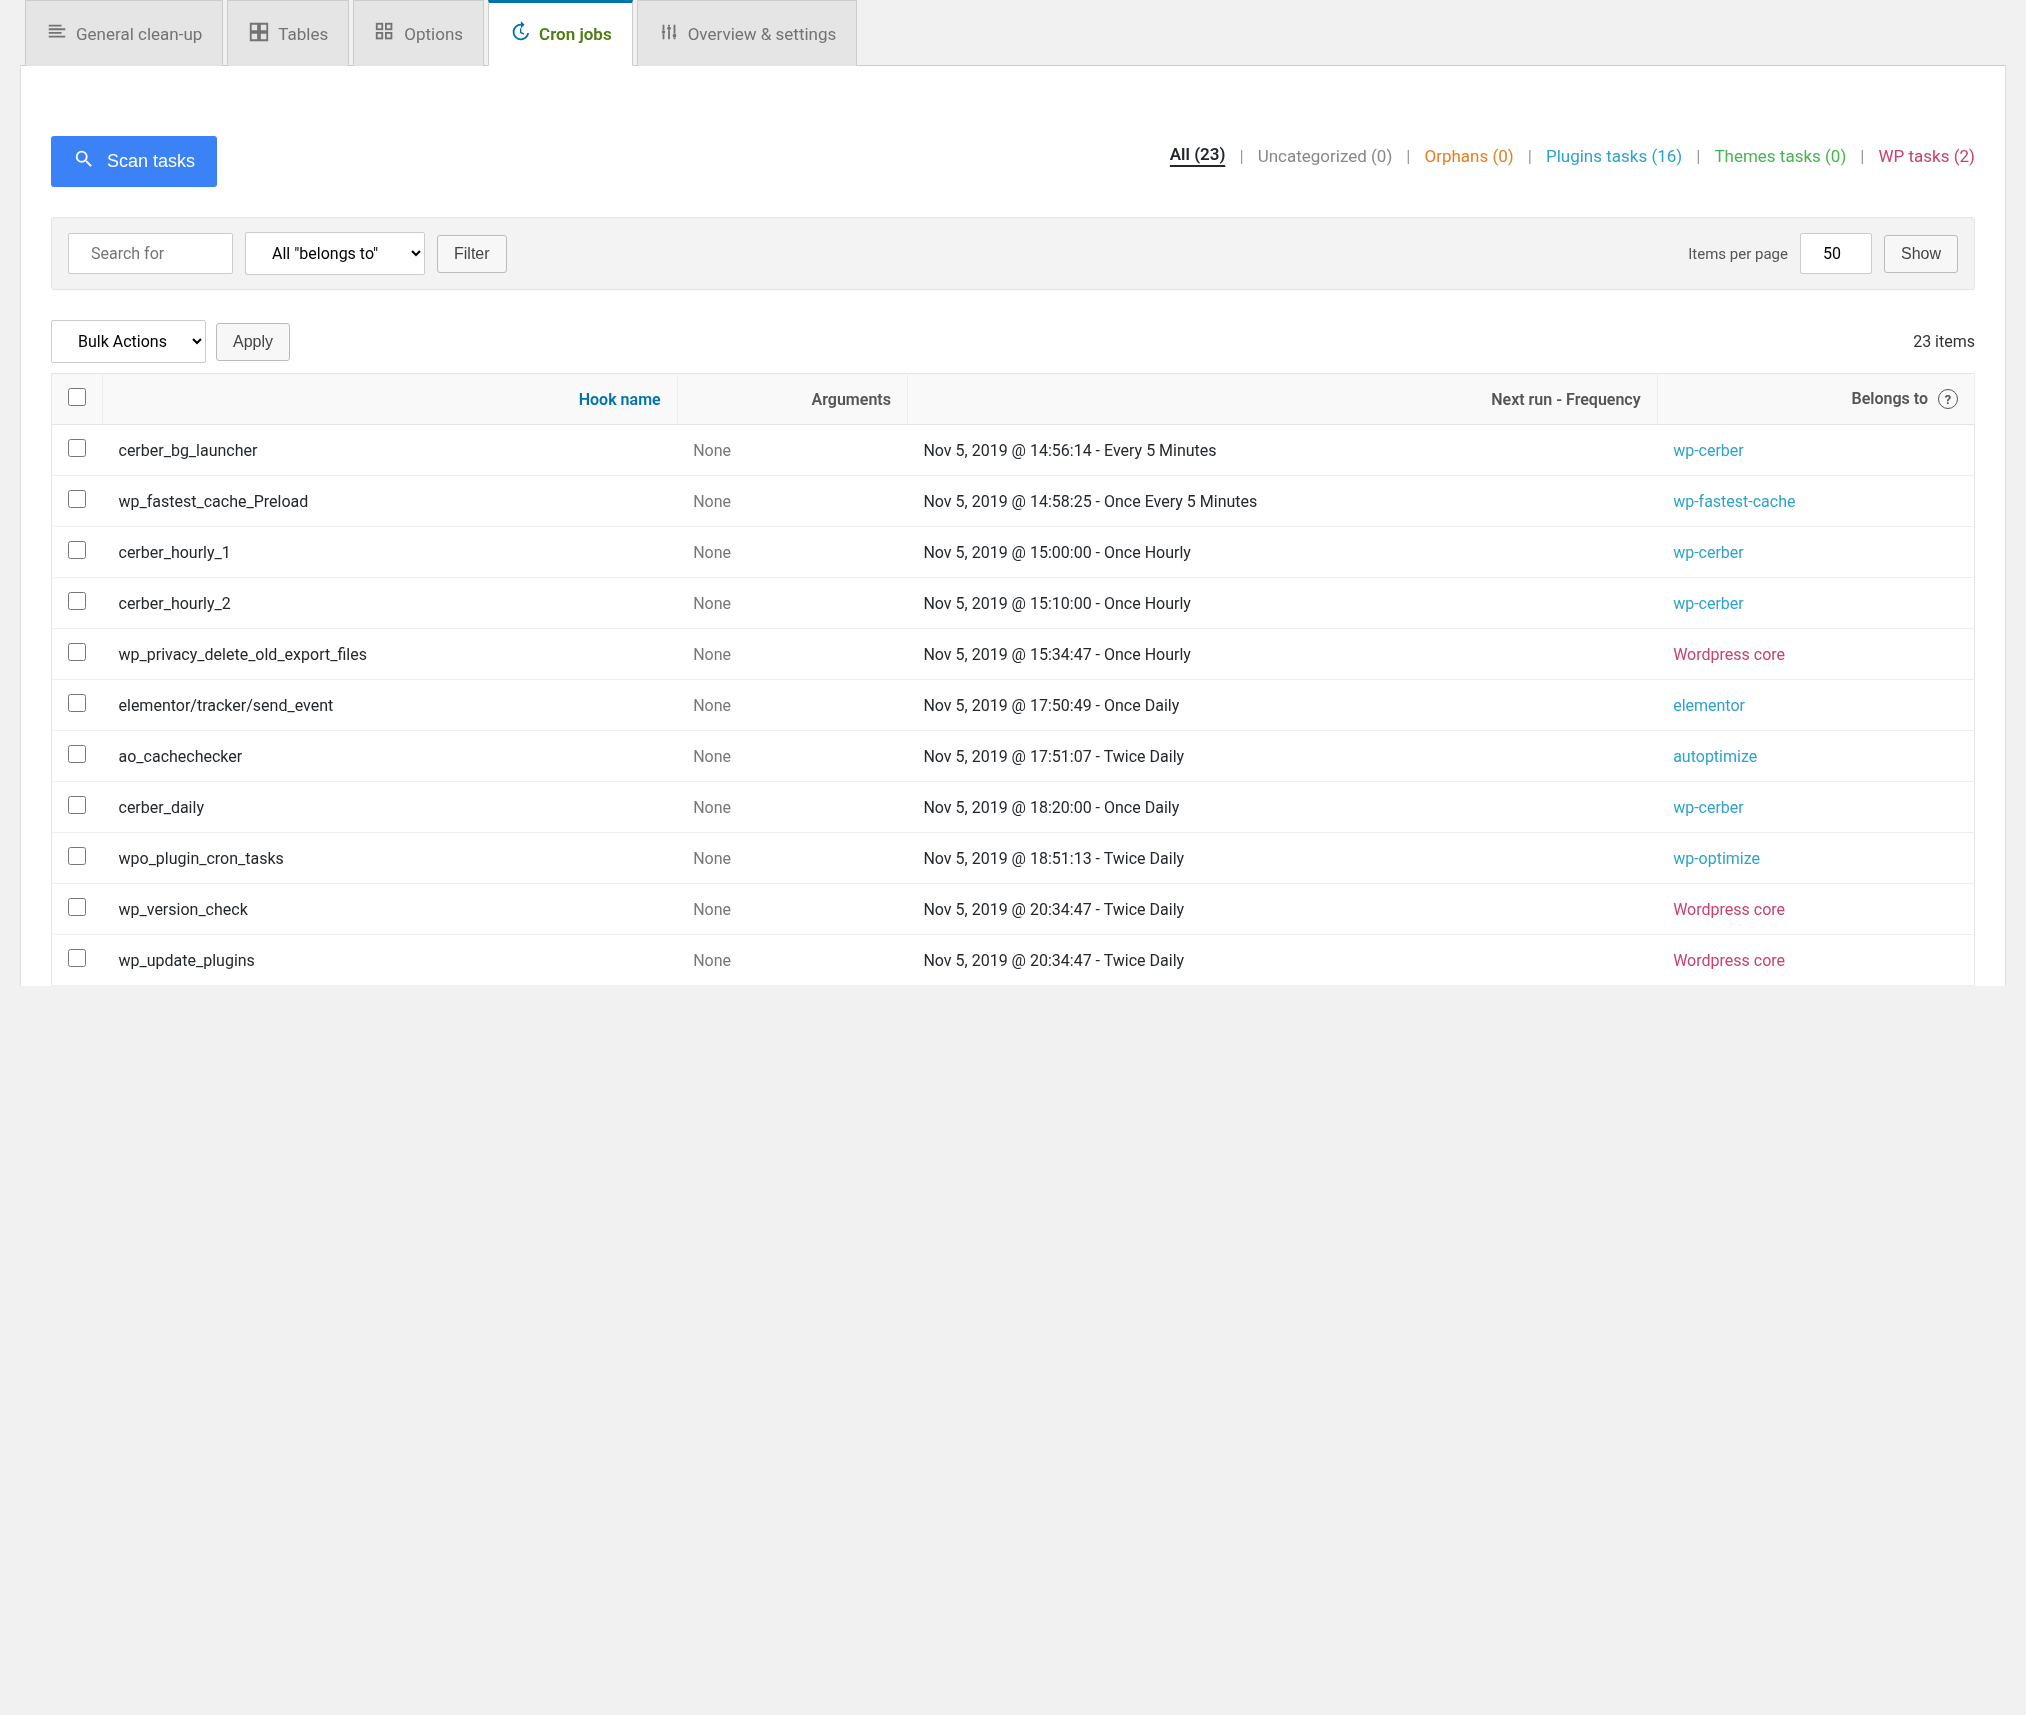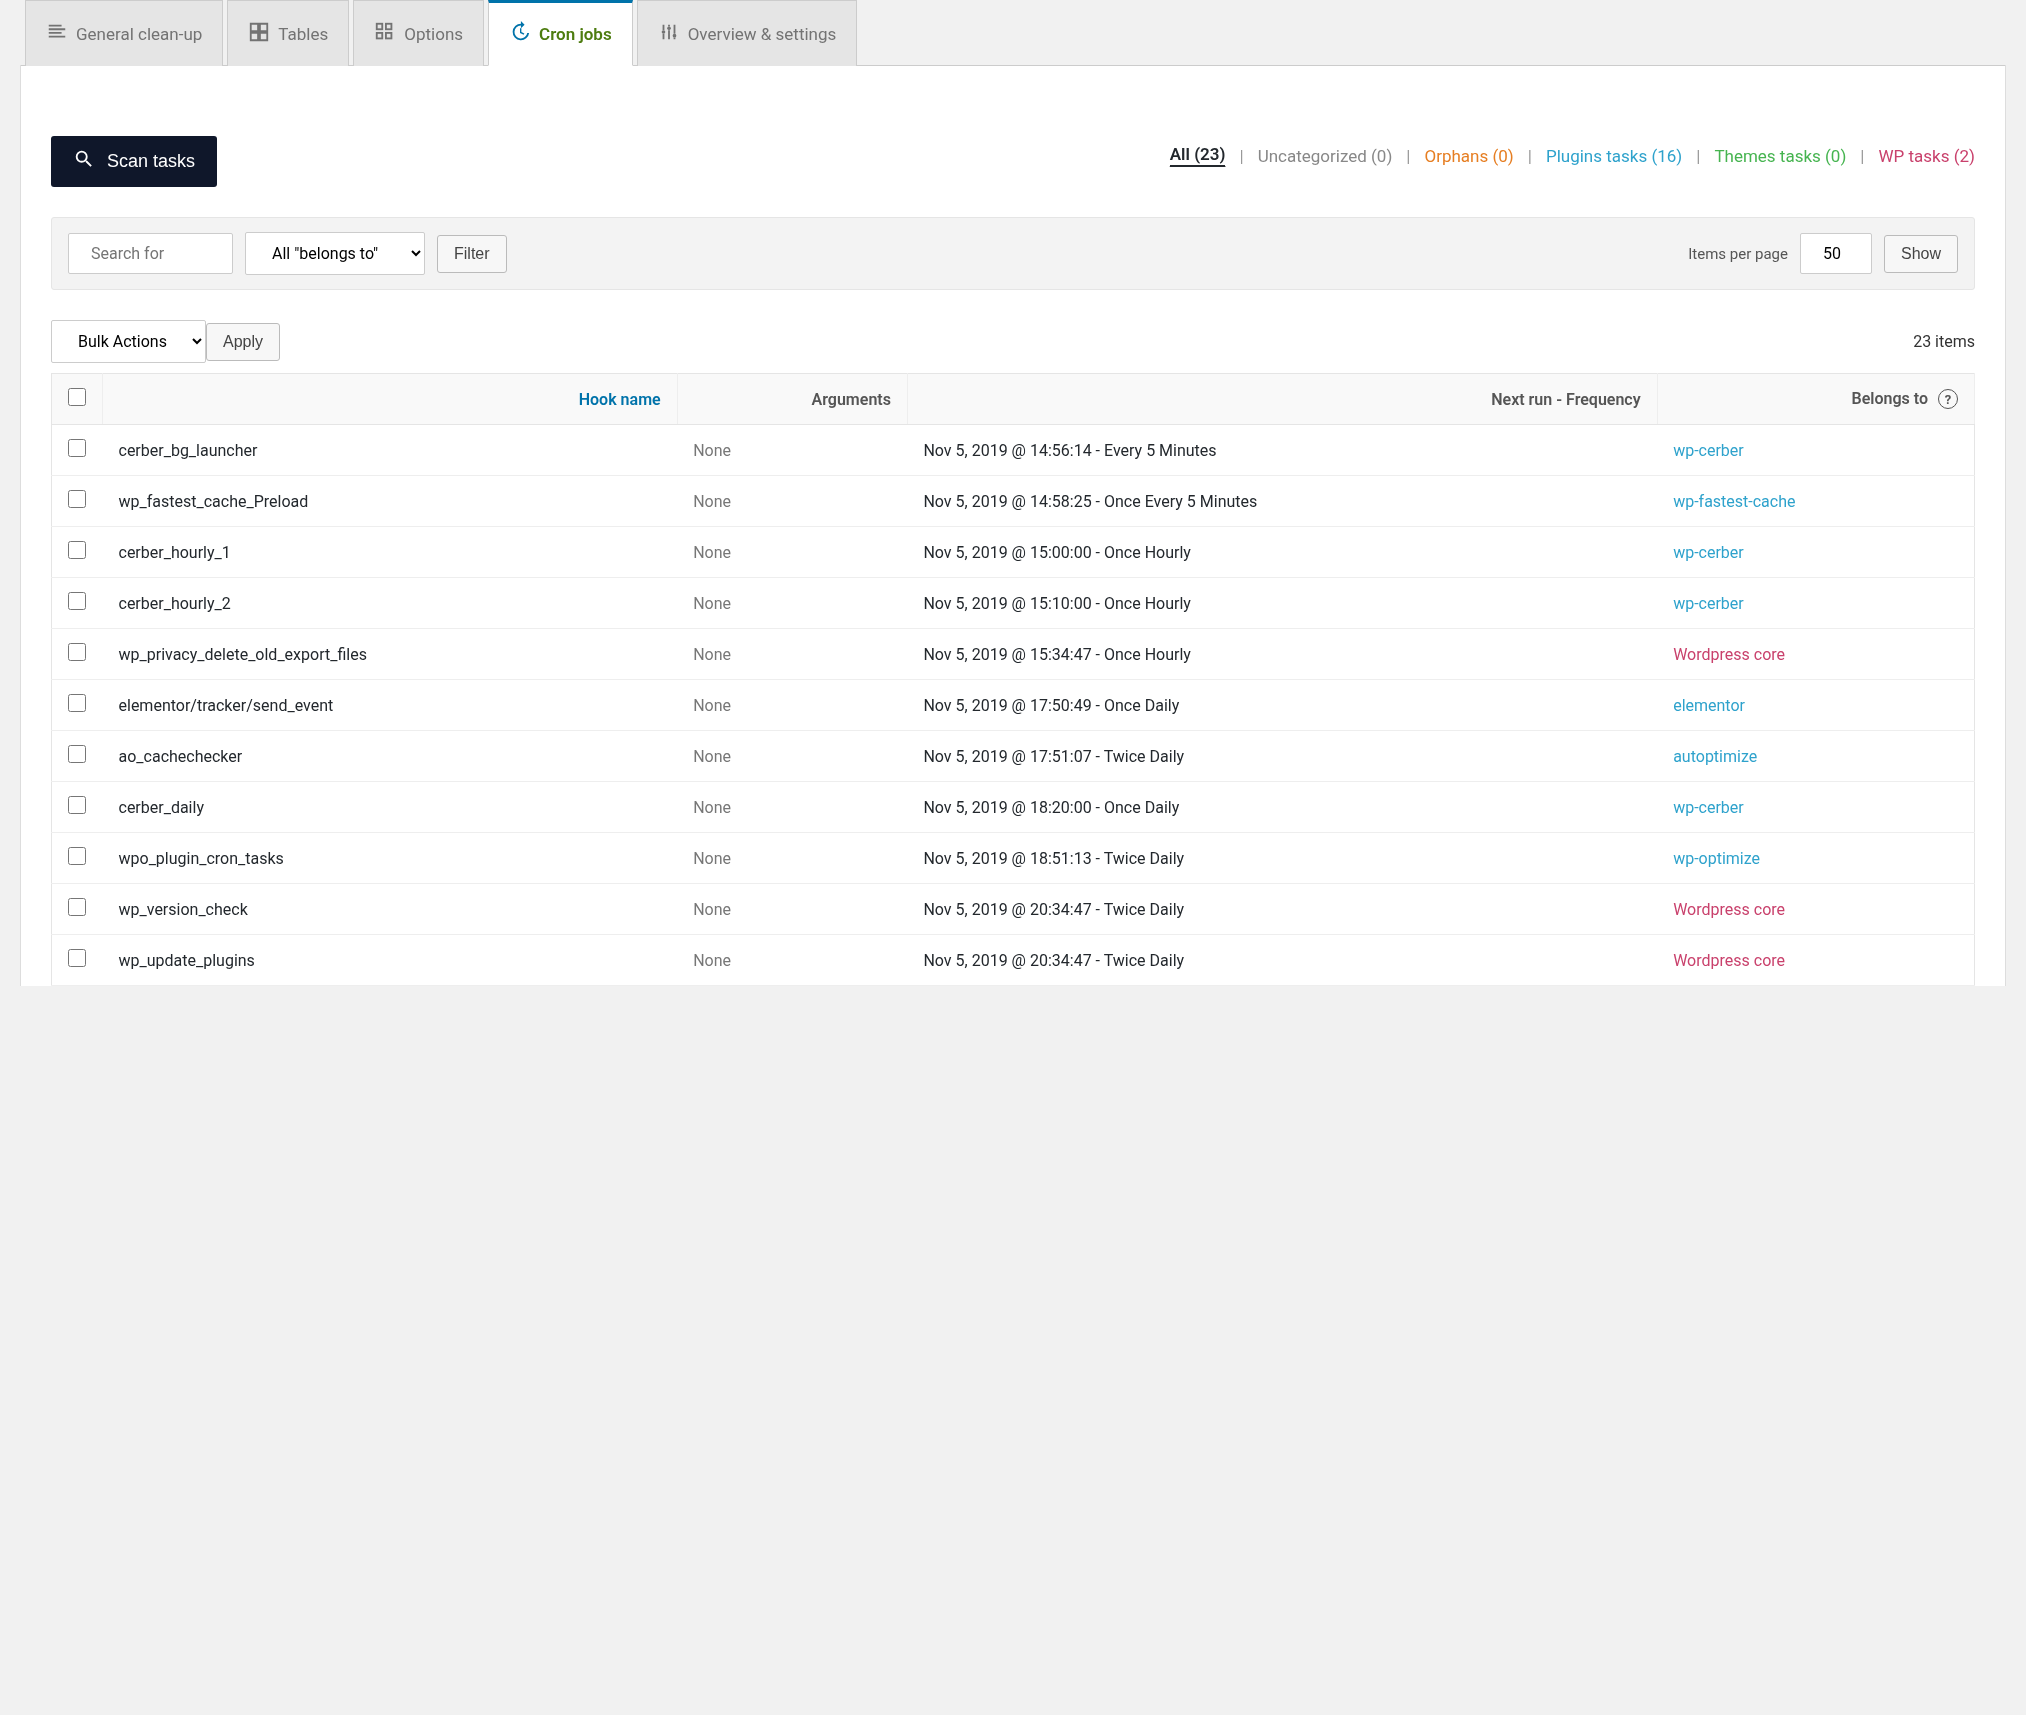--- a/index.html
+++ b/index.html
@@ -59,21 +59,21 @@
     display: flex;
     justify-content: space-between;
     align-items: flex-start;
     margin-bottom: 30px;
     margin-top: 40px;
   }
   .scan-btn {
     display: inline-flex;
     align-items: center;
     gap: 12px;
-    background: #0f172a;
+    background: #3b82f6;
     color: #fff;
     border: none;
     padding: 12px 22px;
     font-size: 18px;
     border-radius: 3px;
     cursor: pointer;
   }
   .scan-btn svg { width: 22px; height: 22px; fill: #fff; }
 
   .filters {
@@ -126,21 +126,21 @@
   }
   .label { color: #555; font-size: 15px; }
 
   
   .bulkrow {
     display: flex;
     justify-content: space-between;
     align-items: center;
     margin-bottom: 10px;
   }
-  .bulkrow-left { display: flex; align-items: center; }
+  .bulkrow-left { display: flex; gap: 10px; align-items: center; }
   .items-count { font-size: 16px; color: #333; }
 
   
   table {
     width: 100%;
     border-collapse: collapse;
     border: 1px solid #e5e5e5;
     font-size: 16px;
   }
   thead th {

